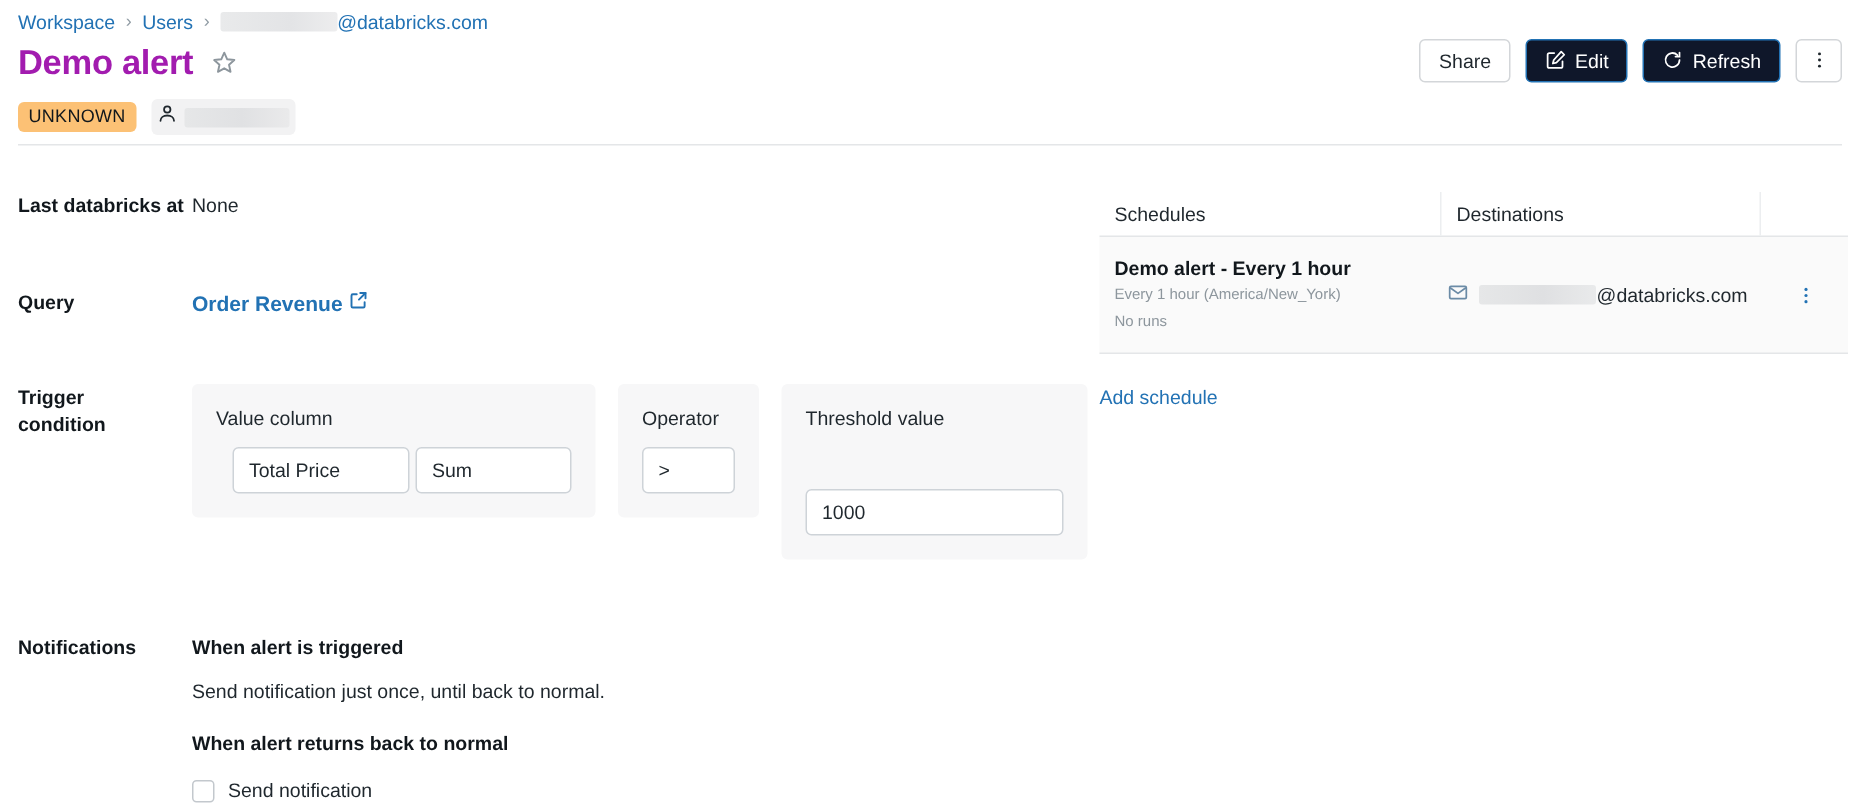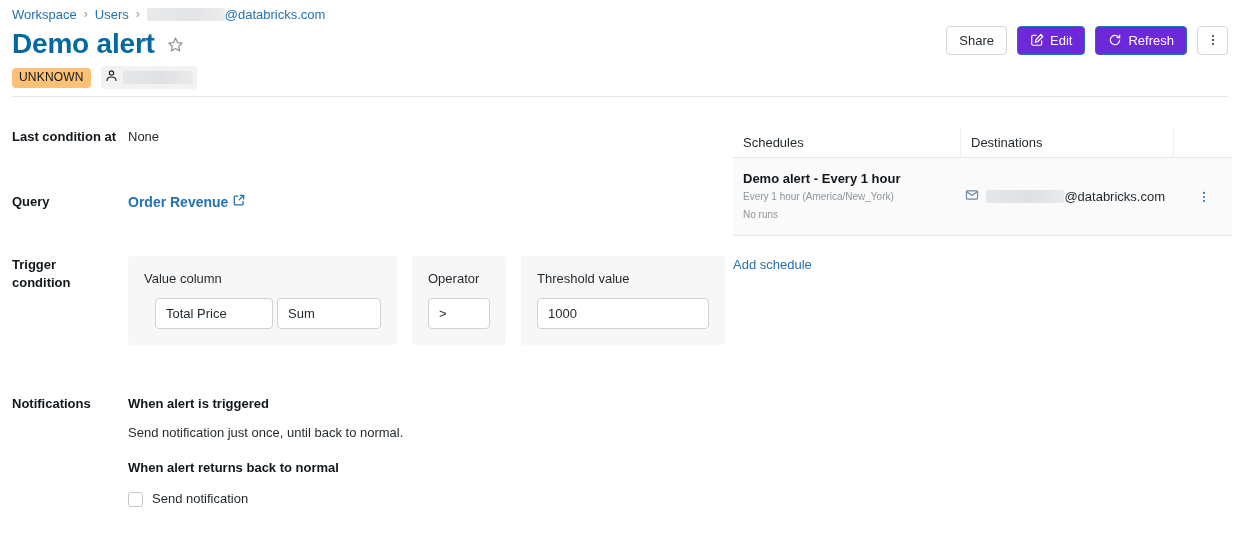--- a/index.html
+++ b/index.html
@@ -23,21 +23,21 @@
   .crumb-sep { color: #8f9ba3; font-size: 12px; }
   .crumb-user { display: flex; align-items: center; color: #2272b4; }
   .redact {
     display: inline-block; height: 13px; width: 78px;
     background: linear-gradient(90deg,#e9eaeb,#e3e4e6 60%,#ededee);
     border-radius: 2px; vertical-align: middle;
   }
 
   
   .title-row { position: absolute; left: 12px; top: 28px; display: flex; align-items: center; gap: 12px; }
-  .page-title { font-size: 28px; font-weight: 700; letter-spacing: -0.2px; color: #0369a1; }
+  .page-title { font-size: 23px; font-weight: 700; letter-spacing: -0.2px; color: #a21caf; }
   .star-icon { width: 17px; height: 17px; display: block; }
 
   
   .badge-row { position: absolute; left: 12px; top: 66px; display: flex; align-items: center; gap: 10px; }
   .status-badge {
     background: #fcc175; color: #11171c;
     font-size: 12px; font-weight: 400; letter-spacing: .2px;
     padding: 3px 7px 4px; border-radius: 4px; line-height: 13px;
   }
   .owner-chip {
@@ -51,21 +51,21 @@
   }
 
   
   .actions { position: absolute; right: 12px; top: 26px; display: flex; align-items: center; gap: 10px; }
   .btn {
     height: 29px; border-radius: 4px; font-size: 13px; line-height: 1;
     display: inline-flex; align-items: center; justify-content: center; gap: 6px;
     cursor: pointer; padding: 0 12px; white-space: nowrap;
   }
   .btn-default { background: #fff; border: 1px solid #d3d6d9; color: #1f272d; }
-  .btn-primary { background: #6d28d9; border: 1px solid #2272b4; color: #fff; }
+  .btn-primary { background: #0f172a; border: 1px solid #2272b4; color: #fff; }
   .btn-icon-only { width: 31px; padding: 0; }
 
   
   .divider { position: absolute; left: 12px; right: 12px; top: 96px; height: 1px; background: #e4e6e8; }
 
   
   .left-col { position: absolute; left: 12px; top: 128px; width: 700px; }
   .field-row { display: flex; align-items: flex-start; }
   .field-label {
     width: 116px; flex: 0 0 116px;
@@ -86,21 +86,21 @@
   .panel-label { font-size: 13px; color: #1f272d; margin-bottom: 11px; line-height: 16px; }
   .inputs { display: flex; gap: 4px; }
   .input-box {
     background: #fff; border: 1px solid #ced3d8; border-radius: 4px;
     height: 31px; display: flex; align-items: center; padding: 0 10px;
     font-size: 13px; color: #1f272d; cursor: text;
   }
   .w-total { width: 118px; margin-left: 11px; }
   .w-sum { width: 104px; }
   .w-op { width: 62px; }
-  .w-thresh { width: 172px; }
+  .w-thresh { width: 172px; margin-top: 28px; }
 
   .row-notifications { margin-top: 50px; }
   .notif-block { font-size: 13px; line-height: 18px; }
   .notif-head { font-weight: 700; color: #11171c; }
   .notif-text { margin-top: 11px; color: #1f272d; }
   .notif-head2 { margin-top: 17px; font-weight: 700; color: #11171c; }
   .checkbox-row { margin-top: 13px; display: flex; align-items: center; gap: 9px; cursor: pointer; }
   .checkbox {
     width: 15px; height: 15px; border: 1px solid #c3c8cd; border-radius: 3px; background: #fff;
   }
@@ -209,21 +209,21 @@
         </svg>
       </span>
     </button>
   </div>
 
   <div class="divider"></div>
 
   <div class="left-col">
 
     <div class="field-row row-last-triggered">
-      <div class="field-label">Last condition at</div>
+      <div class="field-label">Last databricks at</div>
       <div class="field-value">None</div>
     </div>
 
     <div class="field-row row-query">
       <div class="field-label">Query</div>
       <div class="query-link">
         <span>Order Revenue</span>
         <span>
           <svg width="14" height="14" viewBox="0 0 24 24" fill="none" stroke="#2272b4" stroke-width="2.2" stroke-linecap="round" stroke-linejoin="round">
             <path d="M14 4h6v6"></path>

